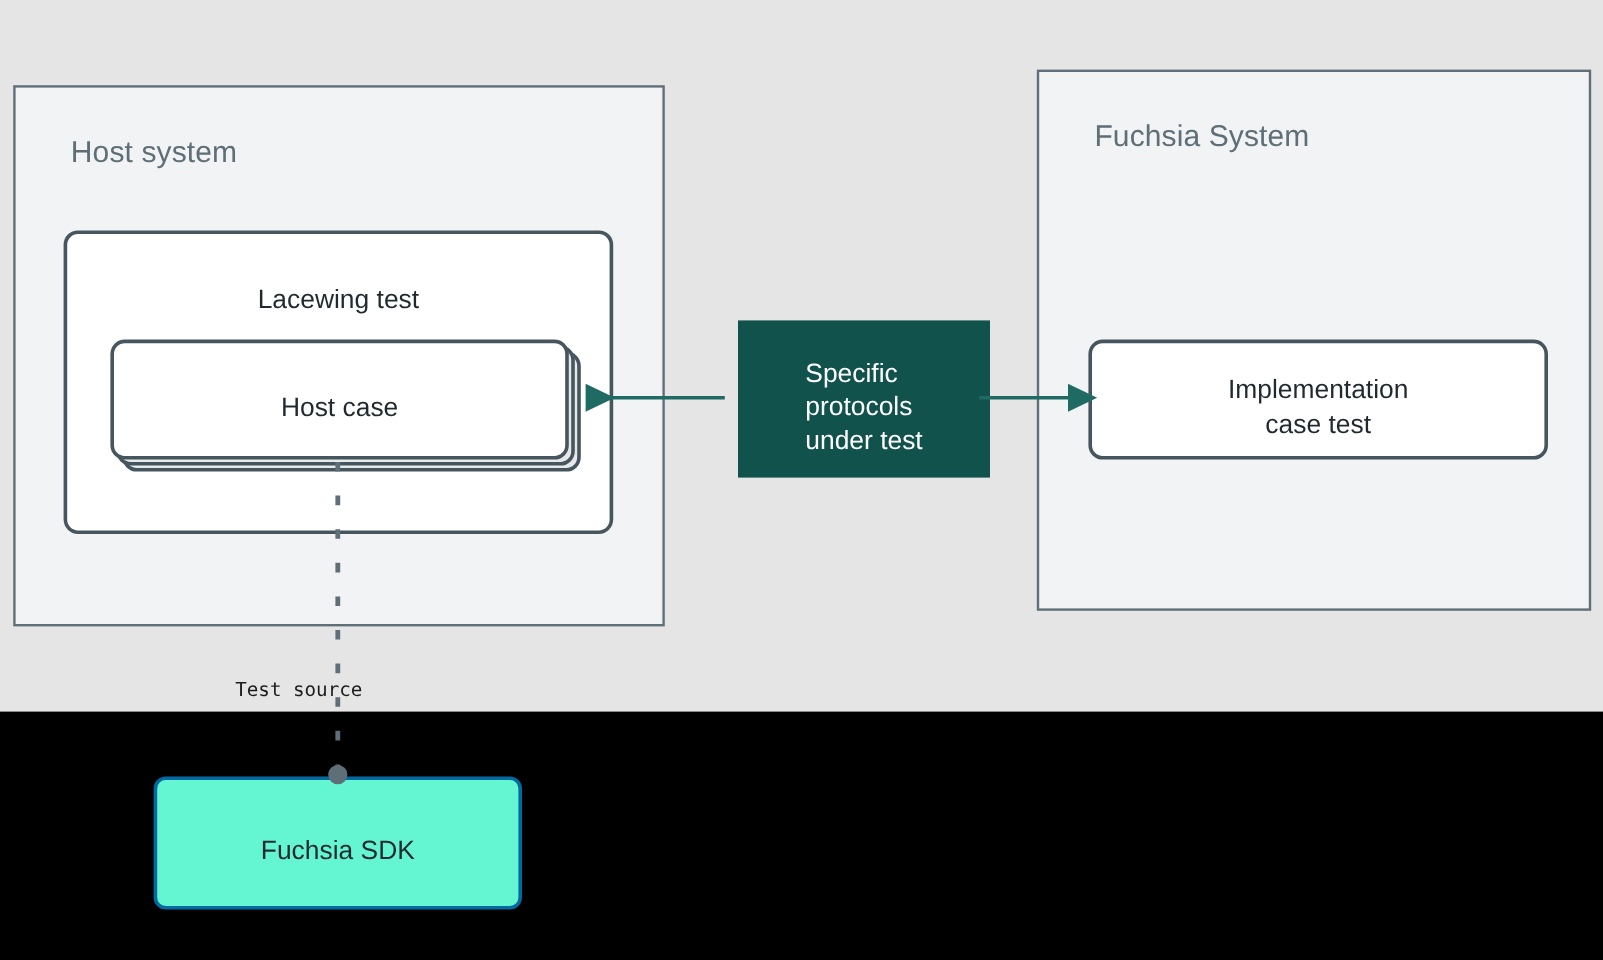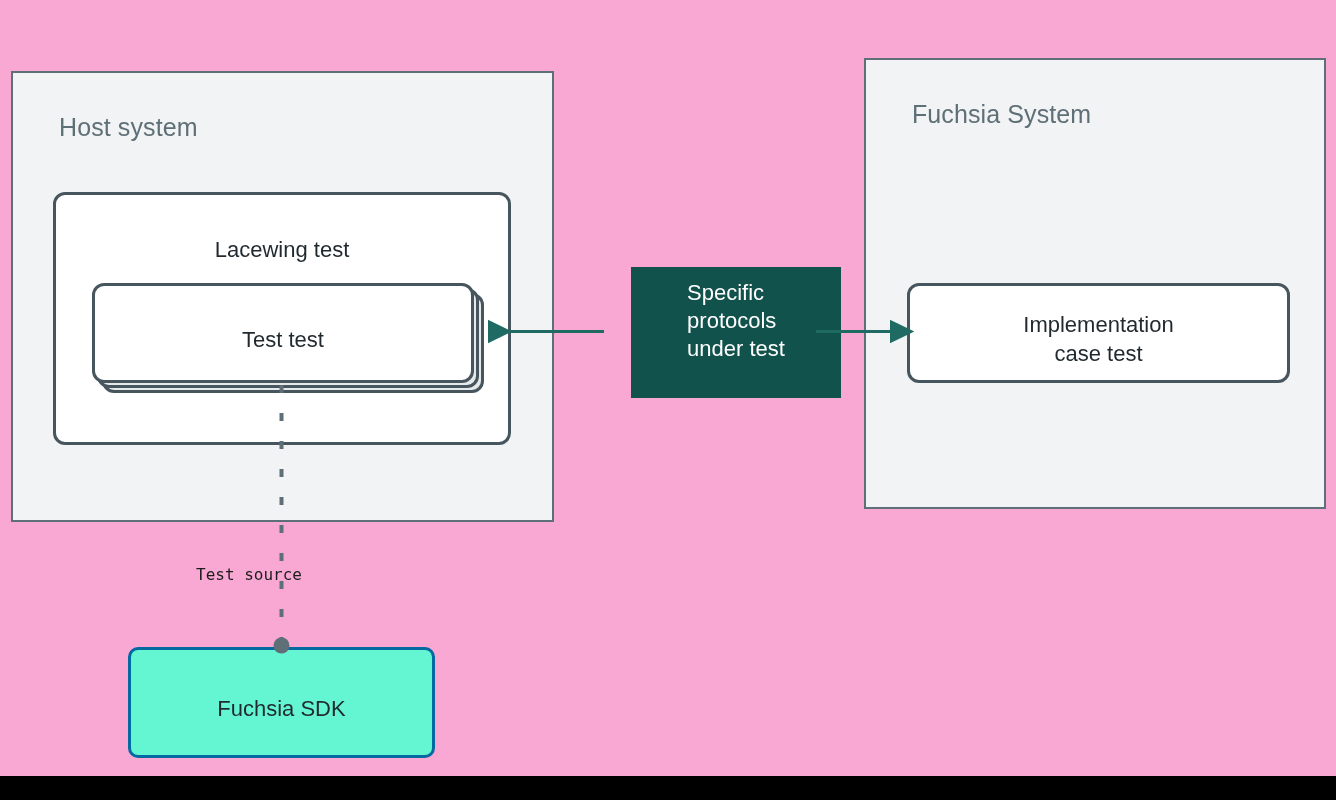--- a/index.html
+++ b/index.html
@@ -11,22 +11,22 @@
   body {
     width: 1336px;
     height: 800px;
     overflow: hidden;
     font-family: "Liberation Sans", sans-serif;
   }
 
   #diagram-root {
     position: relative;
     width: 1336px;
-    height: 776px;
-    background: #f9a8d4;
+    height: 593px;
+    background: #e5e5e5;
   }
 
   
   .panel {
     position: absolute;
     background: #f1f3f4;
     border: 2px solid #5f6f77;
     box-sizing: border-box;
   }
   #host-system-panel {
@@ -132,27 +132,27 @@
   #implementation-node {
     left: 907px;
     top: 283px;
     width: 383px;
     height: 100px;
   }
 
   
   #protocols-box {
     position: absolute;
-    left: 631px;
+    left: 615px;
     top: 267px;
     width: 210px;
     height: 131px;
     background: #11524c;
     display: flex;
-    align-items: flex-start;
+    align-items: center;
     justify-content: center;
     box-sizing: border-box;
   }
   #protocols-box .node-label {
     color: #ffffff;
     font-size: 22px;
     line-height: 28px;
     text-align: left;
   }
 
@@ -210,21 +210,21 @@
   </div>
 
   <div class="node" id="lacewing-test-node">
     <span class="node-label">Lacewing test</span>
   </div>
 
   <div id="test-case-stack">
     <div class="stack-shadow" id="test-case-shadow-2"></div>
     <div class="stack-shadow" id="test-case-shadow-1"></div>
     <div id="test-case-node">
-      <span class="node-label">Test test</span>
+      <span class="node-label">Host case</span>
     </div>
   </div>
 
   <div id="protocols-box">
     <span class="node-label">Specific
 protocols
 under test</span>
   </div>
 
   <div class="node" id="implementation-node">

